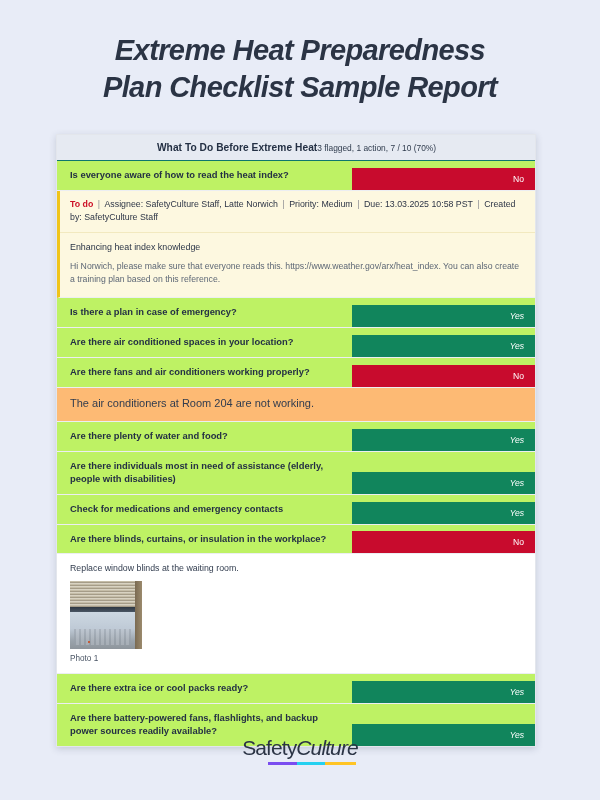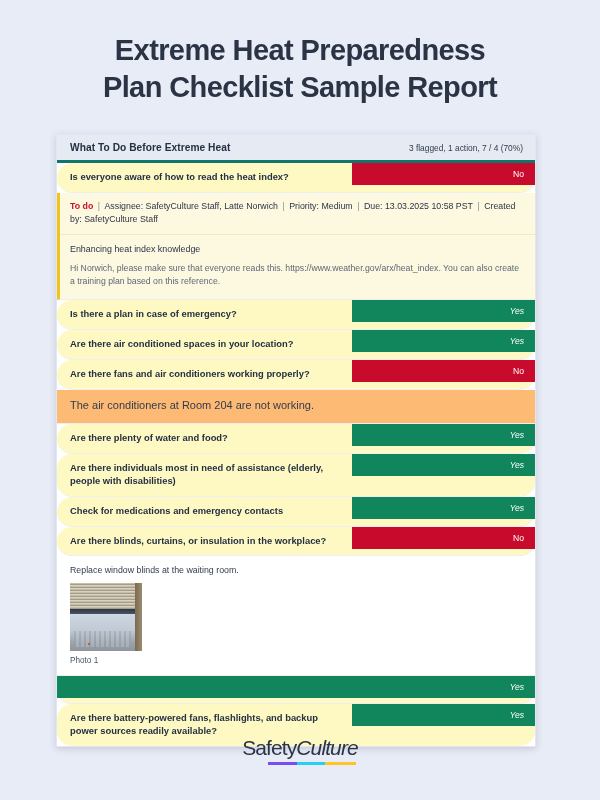--- a/index.html
+++ b/index.html
@@ -27,61 +27,61 @@
   .title-block {
     padding-top: 32px;
     text-align: center;
   }
   .title {
     font-size: 29px;
     line-height: 1.28;
     font-weight: bold;
     color: #2b3445;
     letter-spacing: -0.6px;
+    font-style: italic;
   }
 
   
   .card {
     margin-top: 28px;
     width: 480px;
     margin-left: -4px;
     background: #ffffff;
     border: 1px solid #e3e6ec;
     box-shadow: 0 2px 7px rgba(40, 50, 80, 0.18);
     overflow: hidden;
   }
 
   
   .sect-head {
     display: flex;
     align-items: center;
-    justify-content: space-between;
+    justify-content: center;
     background: #e6eaf2;
     padding: 7px 12px 7px 13px;
-    border-bottom: 3px solid #0f766e;
+    border-bottom: 1px solid #0f766e;
   }
   .sect-head-title {
     font-size: 10.2px;
     font-weight: bold;
     color: #243044;
     letter-spacing: 0.05px;
   }
   .sect-head-stats {
     font-size: 8.4px;
     color: #2f3b4d;
   }
 
   
   .q-row {
     display: flex;
-    align-items: flex-start;
+    align-items: flex-end;
     border-bottom: 1px solid #eceef2;
     min-height: 28px;
-    background: #fef9c3;
-    border-radius: 15px;
+    background: #bef264;
   }
   .q-row:last-child { border-bottom: none; }
 
   .q-label {
     flex: 0 0 295px;
     padding: 8px 10px 8px 13px;
     font-size: 9.4px;
     font-weight: bold;
     color: #243044;
     line-height: 1.38;
@@ -250,21 +250,21 @@
     <div class="title">
       <span>Extreme Heat Preparedness</span><br>
       <span>Plan Checklist Sample Report</span>
     </div>
   </div>
 
   <div class="card">
 
     <div class="sect-head">
       <div class="sect-head-title">What To Do Before Extreme Heat</div>
-      <div class="sect-head-stats">3 flagged, 1 action, 7 / 4 (70%)</div>
+      <div class="sect-head-stats">3 flagged, 1 action, 7 / 10 (70%)</div>
     </div>
 
     <div class="q-row">
       <div class="q-label">Is everyone aware of how to read the heat index?</div>
       <div class="q-answer no">No</div>
     </div>
 
     <div class="action-block">
       <div class="action-meta">
         <span class="todo">To do</span><span class="sep">&nbsp;|&nbsp;</span><span>Assignee:</span>
@@ -325,20 +325,21 @@
           <div class="view"></div>
           <div class="haze"></div>
           <div class="speck"></div>
           <div class="frame-right"></div>
         </div>
         <div class="photo-caption-bot">Photo 1</div>
       </div>
     </div>
 
     <div class="q-row">
+      <div class="q-label">Are there extra ice or cool packs ready?</div>
       <div class="q-answer yes">Yes</div>
     </div>
 
     <div class="q-row">
       <div class="q-label">Are there battery-powered fans, flashlights, and backup power sources readily available?</div>
       <div class="q-answer yes">Yes</div>
     </div>
 
   </div>
 

